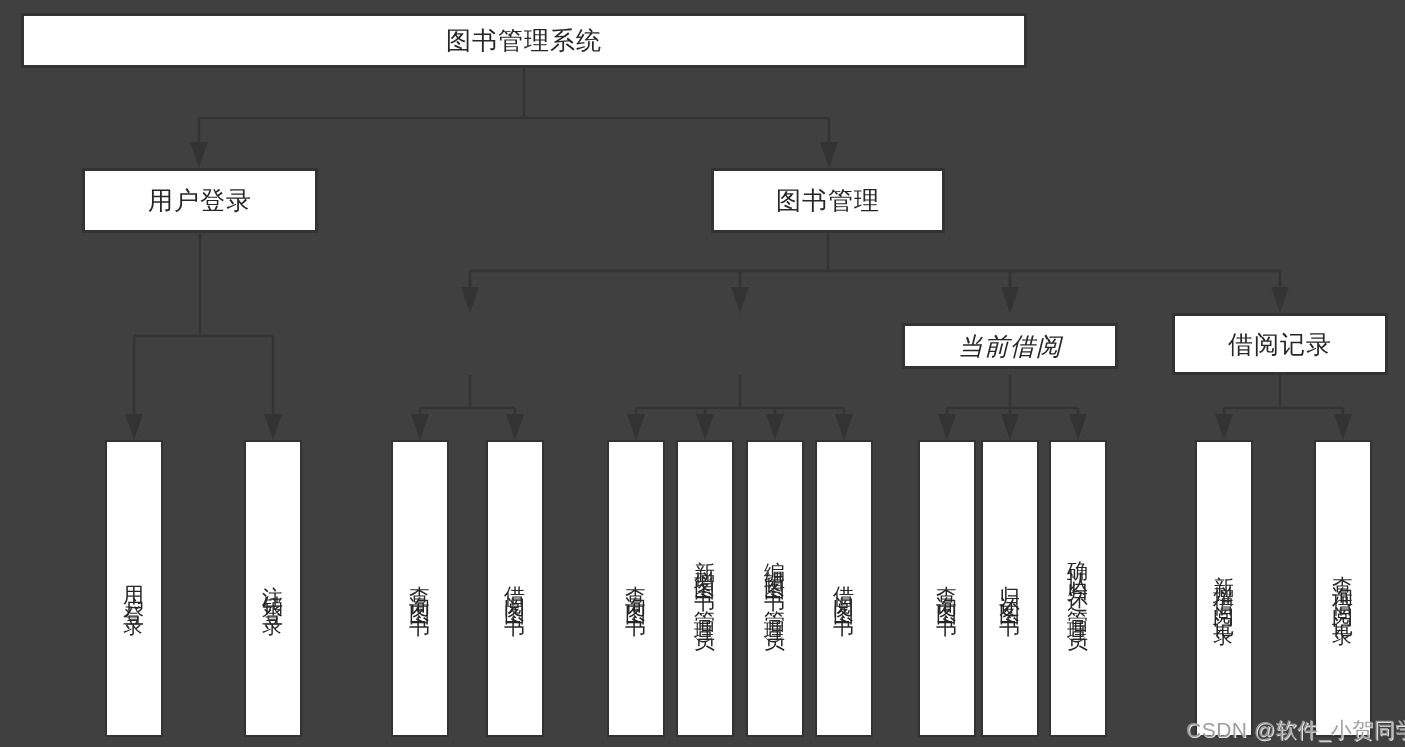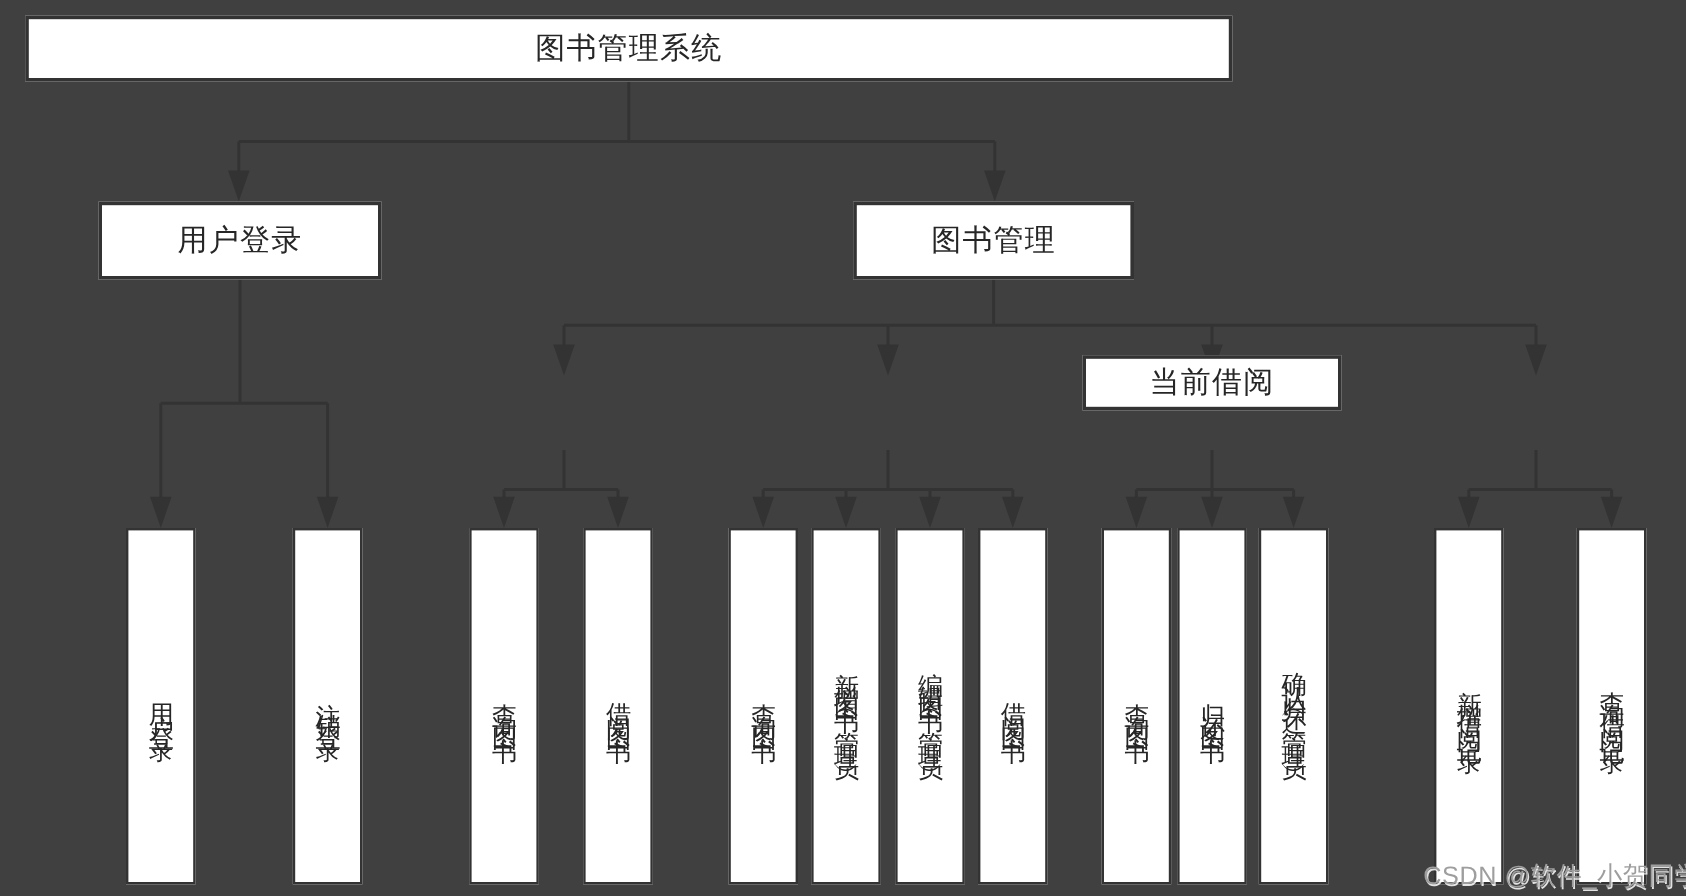--- a/index.html
+++ b/index.html
@@ -32,21 +32,21 @@
     letter-spacing:10px;
     line-height:1;
     top:440px;width:58px;height:297px;
     border-width:2px;
   }
   .b0{left:21px;top:13px;width:1006px;height:55px;}
   .b1{left:82px;top:168px;width:236px;height:65px;}
   .b2{left:711px;top:168px;width:234px;height:65px;}
   .b3{left:362px;top:313px;width:216px;height:62px;}
   .b4{left:632px;top:313px;width:216px;height:62px;}
-  .b5{left:902px;top:296px;width:216px;height:46px;}
+  .b5{left:902px;top:323px;width:216px;height:46px;font-style:italic;}
   .b6{left:1172px;top:313px;width:216px;height:62px;}
   .b7{left:105px;}
   .b8{left:244px;}
   .b9{left:391px;}
   .b10{left:486px;}
   .b11{left:607px;}
   .b12{left:676px;}
   .b13{left:746px;}
   .b14{left:815px;}
   .b15{left:918px;}
@@ -109,20 +109,21 @@
       <polygon points="1334,414 1352,414 1343,440"></polygon>
     </g>
   </svg>
 
   <div class="box h b0">图书管理系统</div>
 
   <div class="box h b1">用户登录</div>
   <div class="box h b2">图书管理</div>
 
   <div class="box h b5">当前借阅</div>
+  <div class="box h b6">借阅记录</div>
 
   <div class="box v b7">用户登录</div>
   <div class="box v b8">注销登录</div>
   <div class="box v b9">查询图书</div>
   <div class="box v b10">借阅图书</div>
   <div class="box v b11">查询图书</div>
   <div class="box v b12">新增图书（管理员）</div>
   <div class="box v b13">编辑图书（管理员）</div>
   <div class="box v b14">借阅图书</div>
   <div class="box v b15">查询图书</div>

